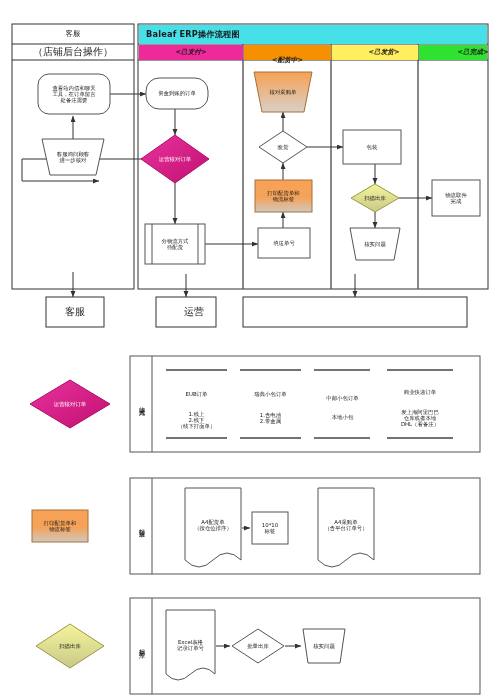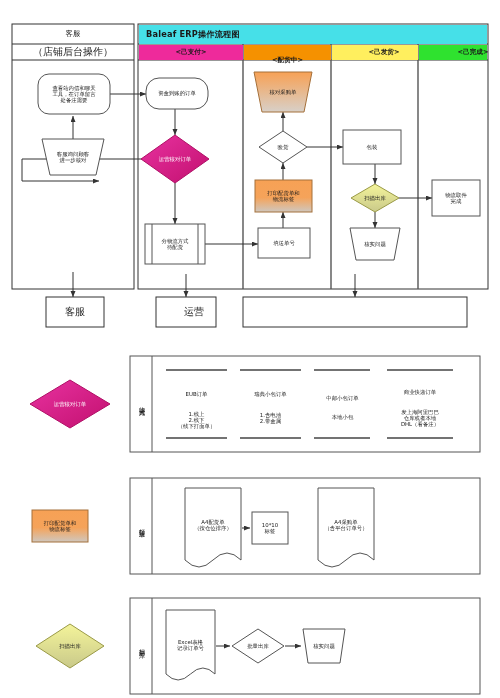--- a/index.html
+++ b/index.html
@@ -13,21 +13,21 @@
   .lbl{
     position:absolute;display:flex;align-items:center;justify-content:center;
     text-align:center;line-height:1.15;pointer-events:none;
     white-space:pre-line;
   }
   .t6{font-size:5.4px;}
   .t65{font-size:6px;}
   .t7{font-size:10px;}
   .t8{font-size:7.4px;}
   .hdr-title{font-size:8.2px;font-weight:bold;letter-spacing:.2px;}
-  .stat{font-size:6.6px;font-weight:bold;}
+  .stat{font-size:6.6px;font-weight:bold;font-style:italic;}
   .vert{writing-mode:vertical-rl;text-orientation:upright;letter-spacing:1px;}
 </style>
 </head>
 <body>
 
 <div class="canvas">
 
 <svg viewBox="0 0 500 698">
   <defs>
     <marker id="ah" markerWidth="7" markerHeight="7" refX="6" refY="2.5" orient="auto">

